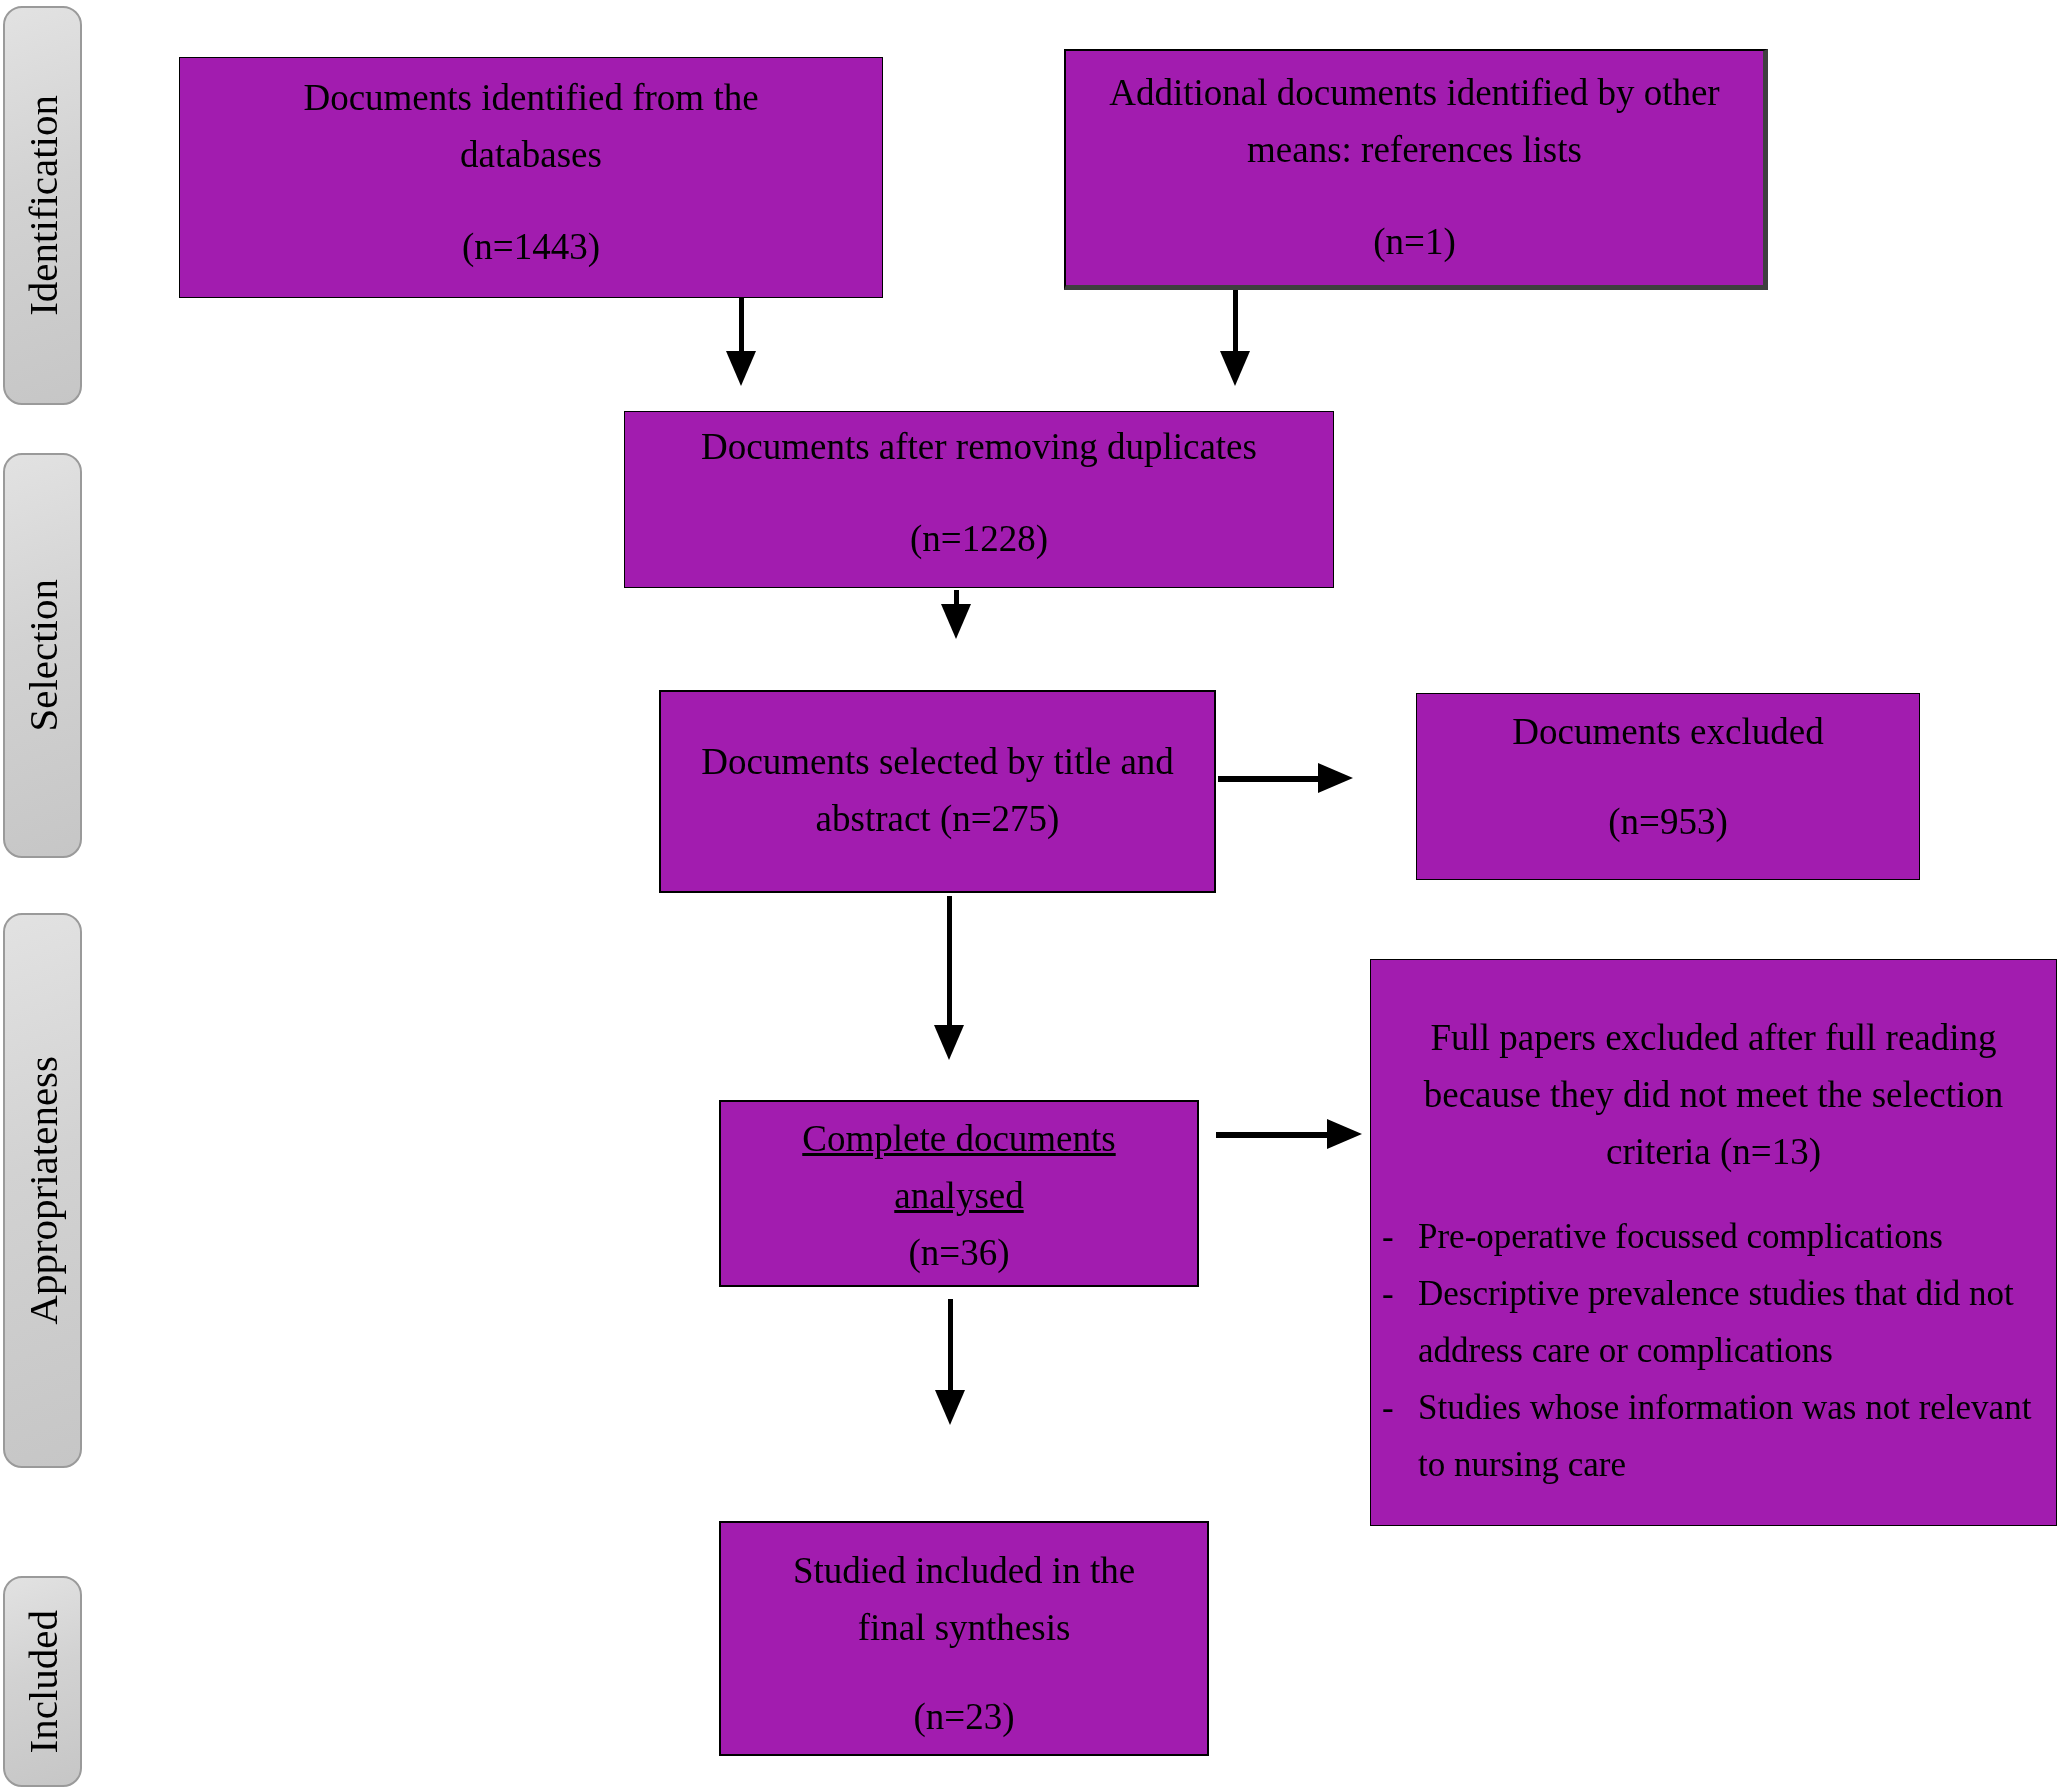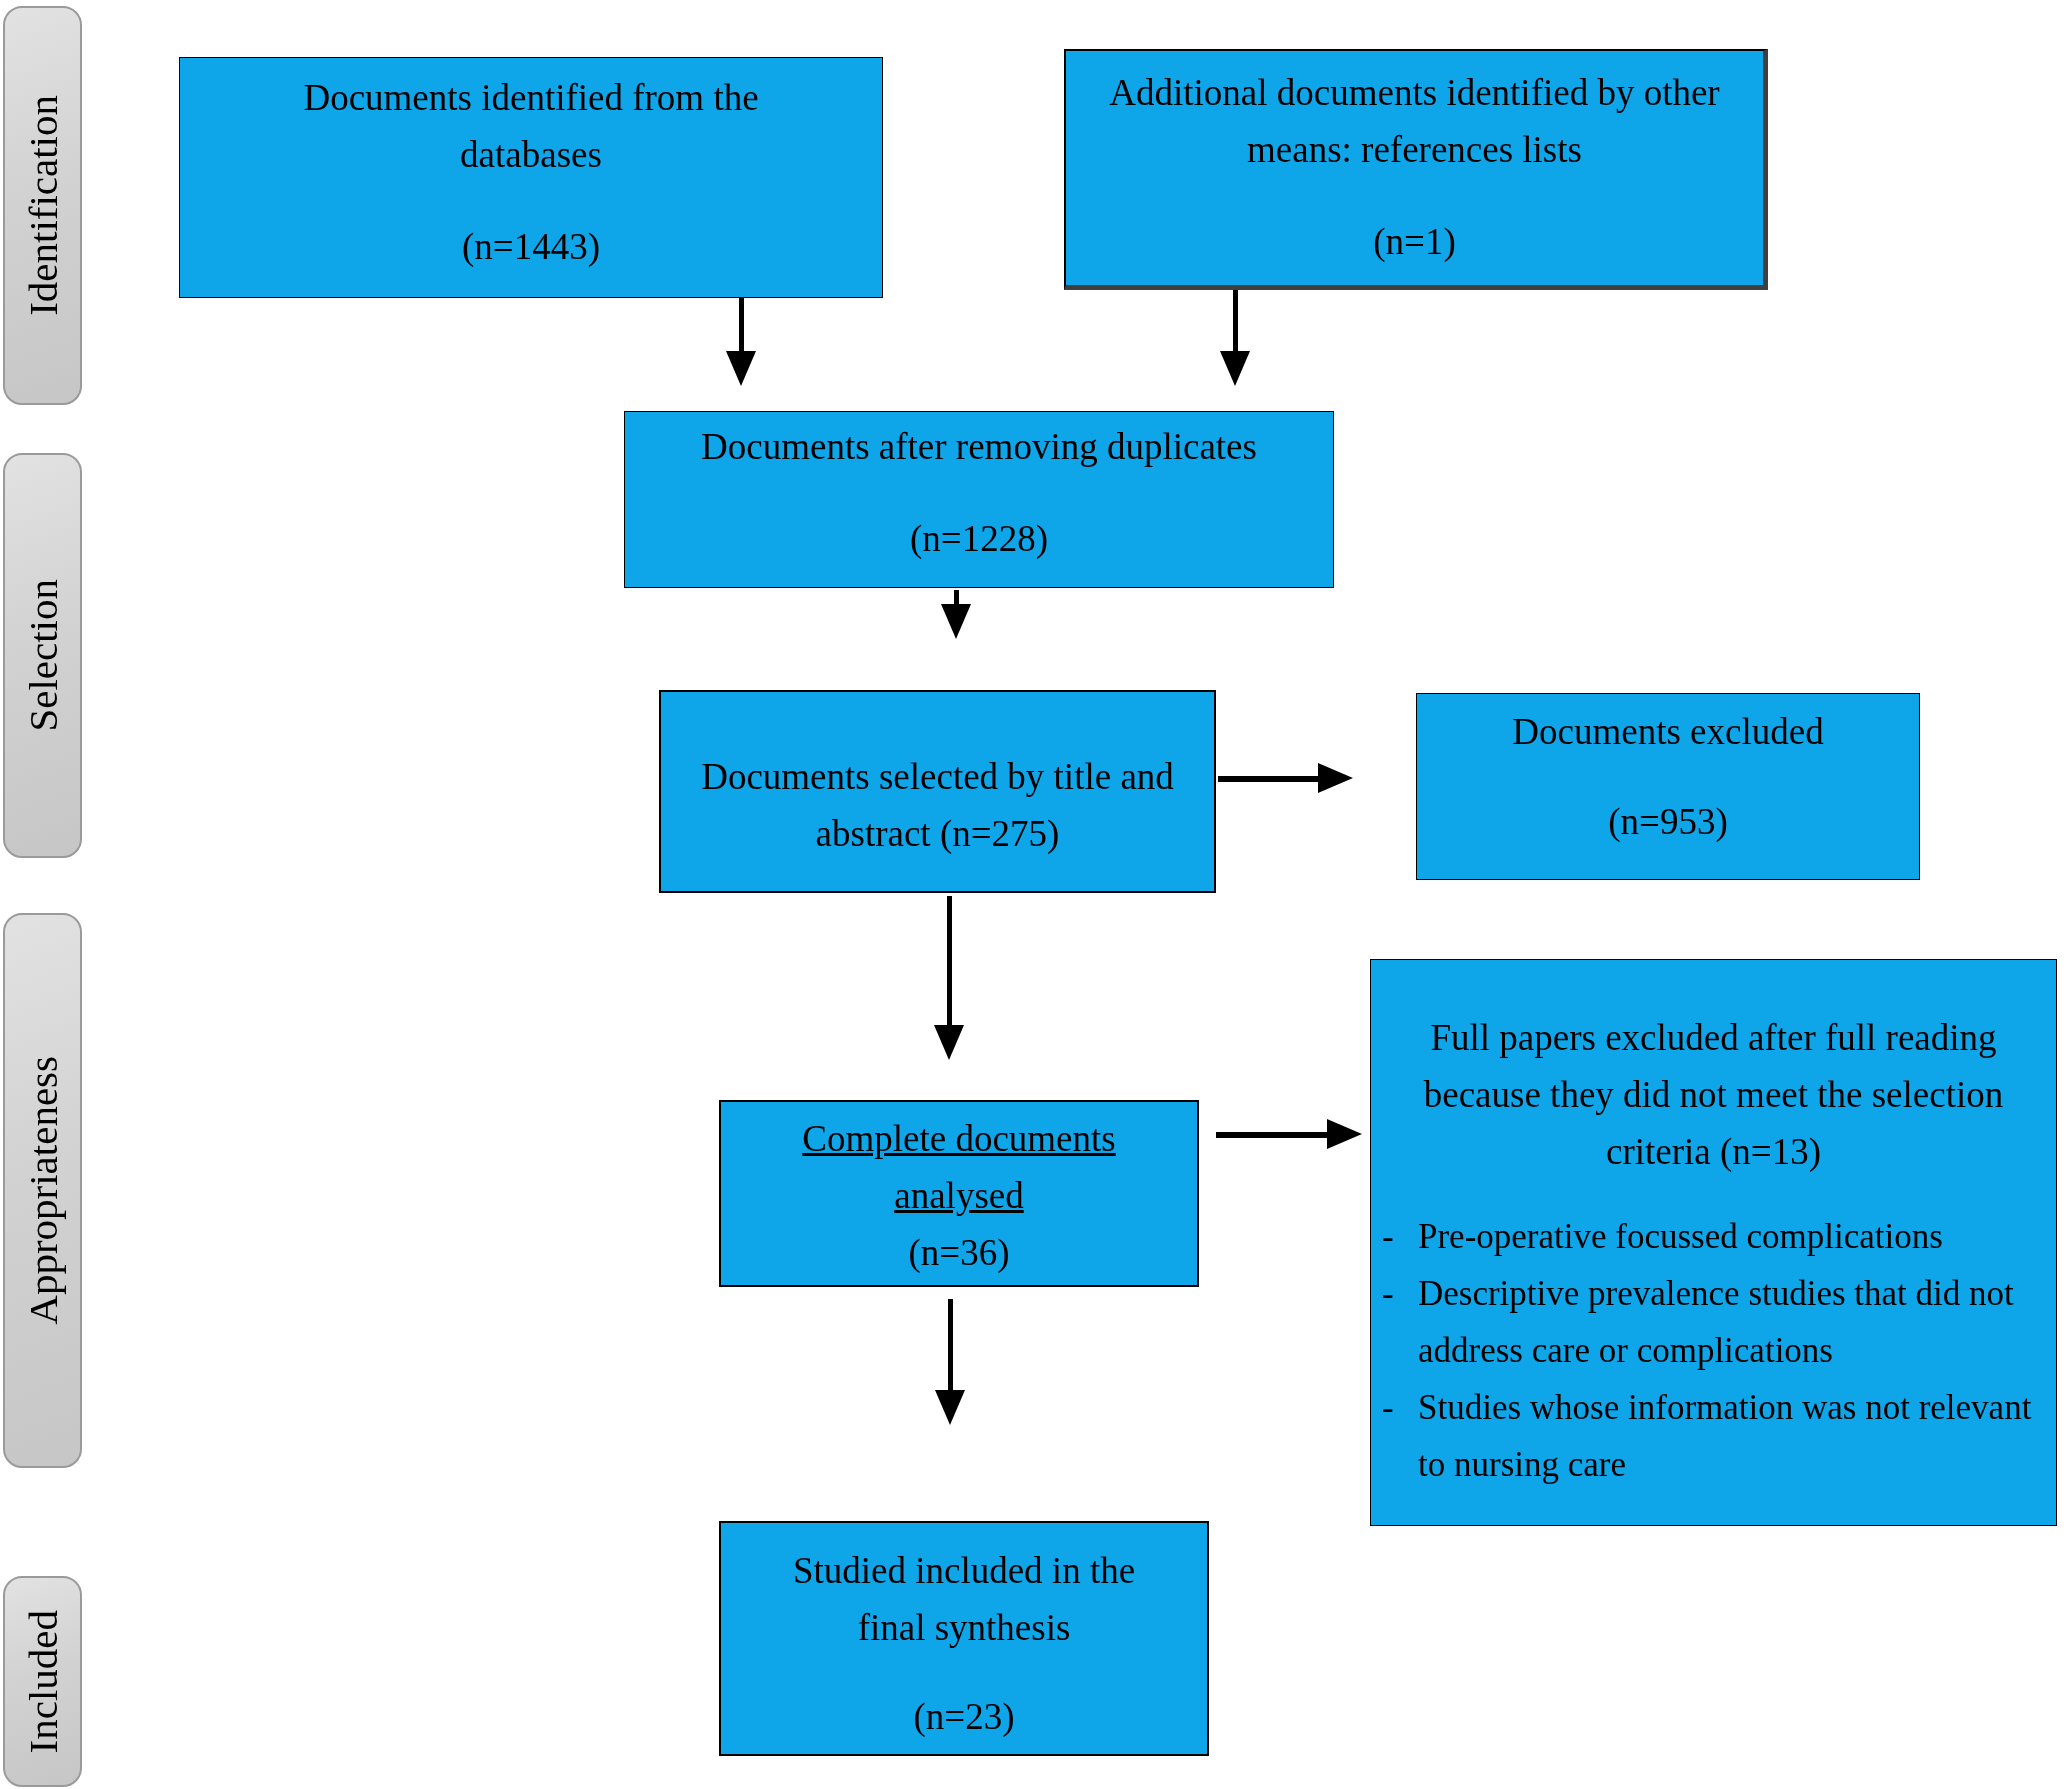--- a/index.html
+++ b/index.html
@@ -36,41 +36,41 @@
   #stage-identification { top:6.3px;    height:399px; }
   #stage-selection      { top:453px;  height:405px; }
   #stage-appropriateness{ top:913px; height:555px; }
   #stage-included       { top:1576px; height:211px; }
 
   
   .box {
     position:absolute;
     box-sizing:border-box;
     border:1.6px solid #000000;
-    background:#0ea5e9;
+    background:#a21caf;
     text-align:center;
     font-size:37px;
     line-height:57px;
   }
   .box-title { margin:0 auto; }
   .box-n     { margin:35px auto 0 auto; }
 
   #box-identified { left:179px; top:57px; width:704px; height:241px; padding-top:11px; }
   #box-identified .box-title { max-width:535px; }
 
   #box-additional {
     left:1064px; top:49px; width:704px; height:241px; padding-top:12.6px;
     border-top:2.4px solid #000; border-left:2.4px solid #000;
     border-right:5.5px solid #3f3f3f; border-bottom:5.5px solid #3f3f3f;
   }
   #box-additional .box-title { max-width:630px; }
 
   #box-duplicates { left:624px; top:411px; width:710px; height:177px; padding-top:6px; }
 
-  #box-title-abstract { left:659px; top:690px; width:557px; height:203px; padding-top:56px; border-width:2.4px; }
+  #box-title-abstract { left:659px; top:690px; width:557px; height:203px; padding-top:41px; border-width:2.4px; }
   #box-title-abstract .box-title { max-width:504px; }
 
   #box-excluded { left:1416px; top:693px; width:504px; height:187px; padding-top:9.4px; }
   #box-excluded .box-n { margin-top:33px; }
 
   #box-analysed { left:719px; top:1100px; width:480px; height:187px; padding-top:7.9px; border-width:2.4px; }
   #box-analysed .box-title { max-width:394px;text-decoration:underline; }
   #box-analysed .box-n { margin-top:0; }
 
   #box-fullpapers { left:1370px; top:959px; width:687px; height:567px; padding:49px 11px 8px 11px; }

